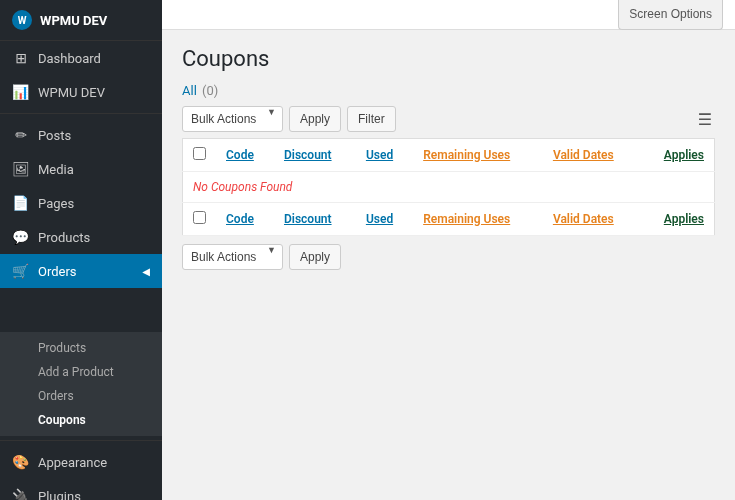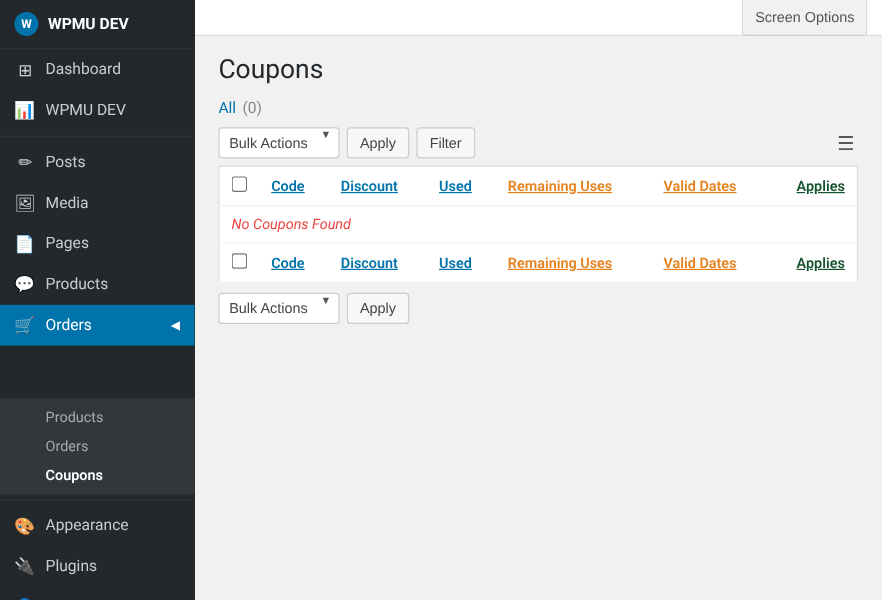--- a/index.html
+++ b/index.html
@@ -273,20 +273,21 @@
     <span class="item-icon">💬</span>
     <span>Products</span>
   </div>
   <div class="sidebar-item active">
     <span class="item-icon">🛒</span>
     <span>Orders</span>
     <span style="margin-left:auto;font-size:10px;">◀</span>
   </div>
   <div class="sidebar-sub">
     <div class="sidebar-sub-item">Products</div>
+    <div class="sidebar-sub-item">Add a Product</div>
     <div class="sidebar-sub-item">Orders</div>
     <div class="sidebar-sub-item active">Coupons</div>
   </div>
   <div class="sidebar-divider"></div>
   <div class="sidebar-item">
     <span class="item-icon">🎨</span>
     <span>Appearance</span>
   </div>
   <div class="sidebar-item">
     <span class="item-icon">🔌</span>

